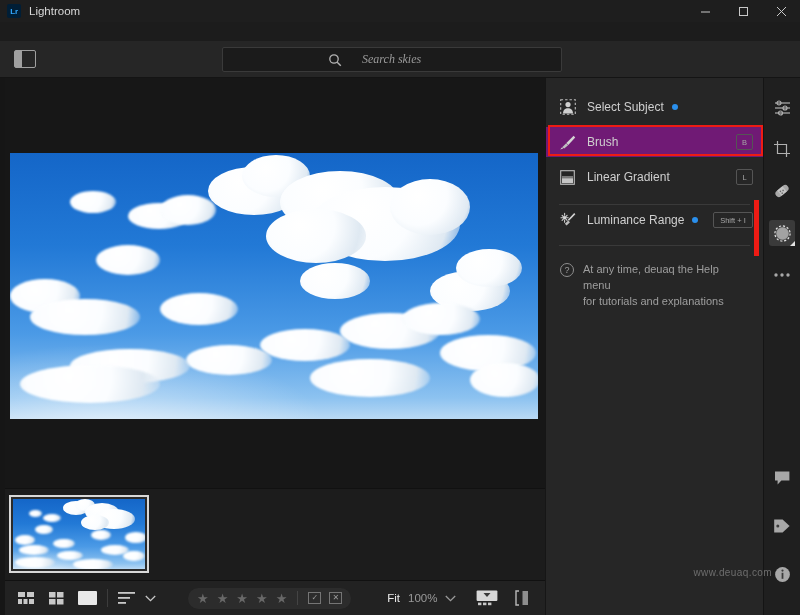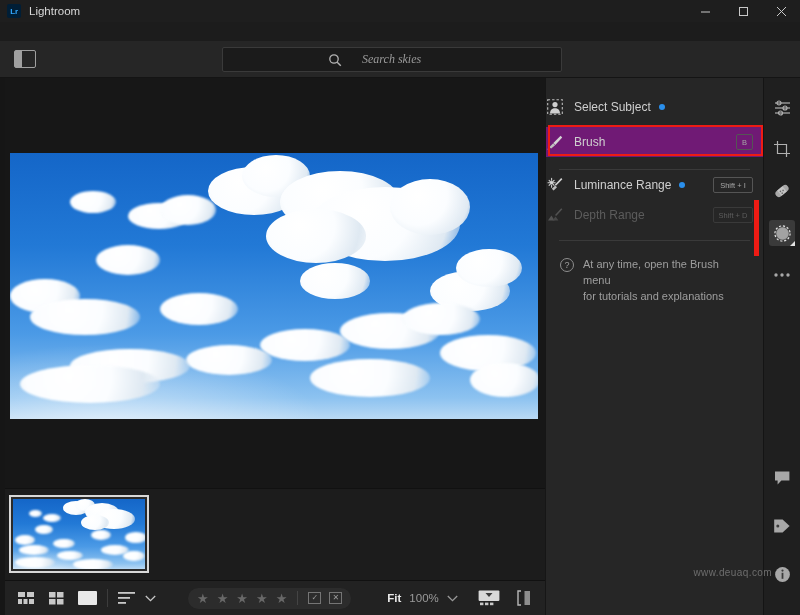--- a/index.html
+++ b/index.html
@@ -121,36 +121,36 @@
     display:flex; align-items:center; height:21px;
     background:#2c2c2c; border-radius:11px; padding:0 9px; gap:8px;
   }
   .star { color:#686868; font-size:13px; line-height:1; }
   .pillsep { width:1px; height:14px; background:#444; margin:0 2px; }
   .flagbox {
     width:13px; height:12px; border:1.4px solid #757575;
     display:flex; align-items:center; justify-content:center;
     font-size:8px; color:#9a9a9a; line-height:1;
   }
-  .fitlabel { font-size:11.5px; color:#e9e9e9; font-weight:bold; }
+  .fitlabel { font-size:11.5px; color:#e9e9e9; font-weight:normal; }
   .zoomlabel { font-size:11.5px; color:#9a9a9a; margin-left:8px; }
 
   
   .rightpanel {
     position:absolute; left:545px; top:78px; width:218px; height:537px;
     background:#262626; border-left:1px solid #161616;
   }
   .panel-title {
     font-size:12.5px; font-weight:bold; color:#dcdcdc;
     padding:18px 0 0 13px;
   }
   .mask-list { margin-top:14px; }
   .mask-row {
     position:relative; height:30px; display:flex; align-items:center;
-    padding-right:10px;
+    padding-left:13px; padding-right:10px;
   }
   .mask-row.highlight { background:#701a75; }
   .mask-row.disabled .mask-label,
   .mask-row.disabled .kbd { color:#5c5c5c; border-color:#3a3a3a; }
   .mask-row.disabled .mask-ic { opacity:0.38; }
   .mask-ic {
     width:17px; height:17px; display:flex; align-items:center; justify-content:center;
     color:#c6c6c6; flex:0 0 17px;
   }
   .mask-label { font-size:12px; color:#cfcfcf; margin-left:11px; white-space:nowrap; }
@@ -439,20 +439,31 @@
             <path d="M14.6 1.8 L7.4 9.1 L9.3 11 L16.2 3.4 Z" fill="#d4d4d4"></path>
             <path d="M7.2 9.3 L9.1 11.2 L5.2 14.4 L3.2 13.2 Z" fill="#bfbfbf"></path>
             <path d="M3.1 13.3 L1.2 15.6 L4.2 14.6 Z" fill="#d4d4d4"></path>
           </svg>
         </span>
         <span class="mask-label">Brush</span>
         <span class="kbd">B</span>
         <div class="redbox"></div>
       </div>
 
+      <div class="mask-row" style="margin-top:5px;">
+        <span class="mask-ic">
+          <svg width="15" height="15" viewBox="0 0 15 15">
+            <rect x="0.7" y="0.7" width="13.6" height="13.6" fill="none" stroke="#bdbdbd" stroke-width="1.1"></rect>
+            <rect x="2" y="8.2" width="11" height="5" fill="#c6c6c6"></rect>
+            <rect x="2" y="6.2" width="11" height="1.6" fill="#8e8e8e"></rect>
+          </svg>
+        </span>
+        <span class="mask-label">Linear Gradient</span>
+        <span class="kbd">L</span>
+      </div>
 
 
       <div class="panel-sep" style="margin-top:12px;"></div>
 
 
       <div class="mask-row">
         <span class="mask-ic">
           <svg width="16" height="16" viewBox="0 0 16 16">
             <g stroke="#cfcfcf" stroke-width="1.1" stroke-linecap="round">
               <line x1="4.6" y1="1.4" x2="4.6" y2="3.2"></line>
@@ -467,38 +478,27 @@
             <circle cx="4.6" cy="5.8" r="1.7" fill="#d4d4d4"></circle>
             <path d="M8.4 8.2 L14.8 1.6" stroke="#d4d4d4" stroke-width="1.6"></path>
             <path d="M8.2 8.4 L10 10.2 L6.6 13.6 L4.8 11.8 Z" fill="#bdbdbd"></path>
           </svg>
         </span>
         <span class="mask-label">Luminance Range</span>
         <span class="bluedot"></span>
         <span class="kbd wide">Shift + I</span>
       </div>
 
-      <div class="mask-row disabled">
-        <span class="mask-ic">
-          <svg width="16" height="16" viewBox="0 0 16 16">
-            <path d="M1 13.6 L4.4 8.6 L7.6 13.6 Z" fill="#9a9a9a"></path>
-            <path d="M5.4 13.6 L8.6 9.6 L11.4 13.6 Z" fill="#7e7e7e"></path>
-            <path d="M8.6 8.4 L14.8 1.8" stroke="#9a9a9a" stroke-width="1.5"></path>
-          </svg>
-        </span>
-        <span class="mask-label">Depth Range</span>
-        <span class="kbd wide">Shift + D</span>
-      </div>
 
       <div class="panel-sep"></div>
 
       <div class="helpbox">
         <span class="help-circle">?</span>
         <div class="help-text">
-          <div>At any time, open the Brush menu</div>
+          <div>At any time, deuaq the Help menu</div>
           <div>for tutorials and explanations</div>
         </div>
       </div>
     </div>
   </div>
 
   <div class="rightrail">
     <div class="rail-redmark"></div>
 
     <div class="rail-ic">

